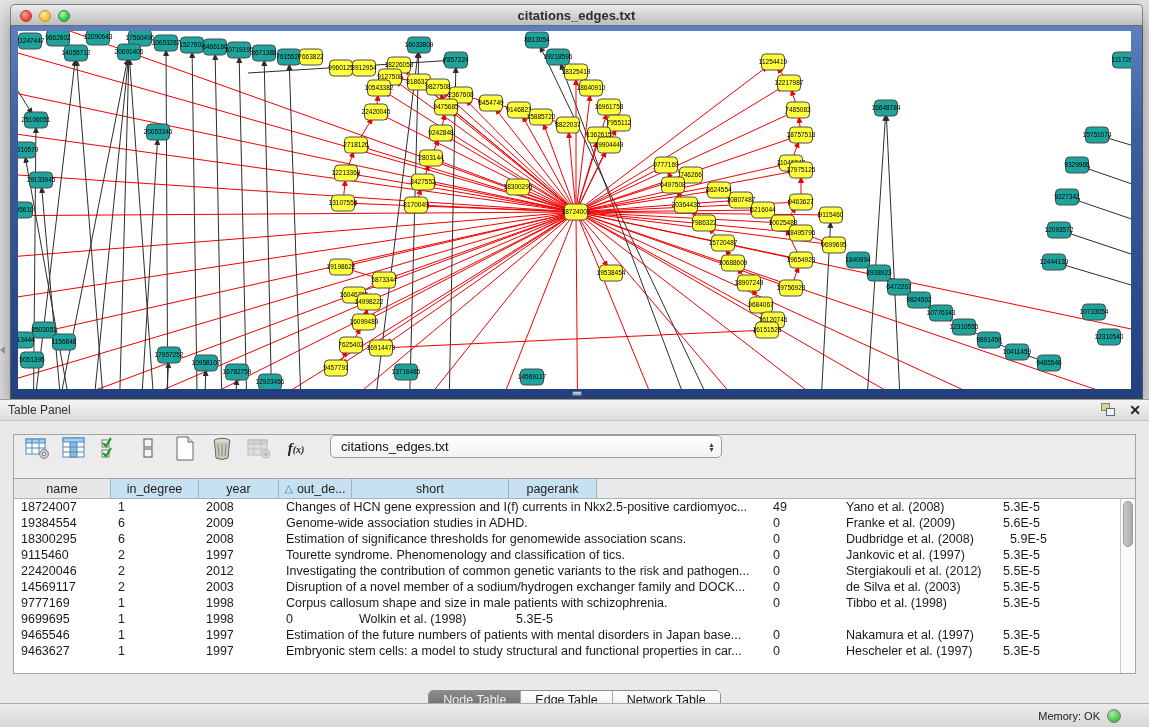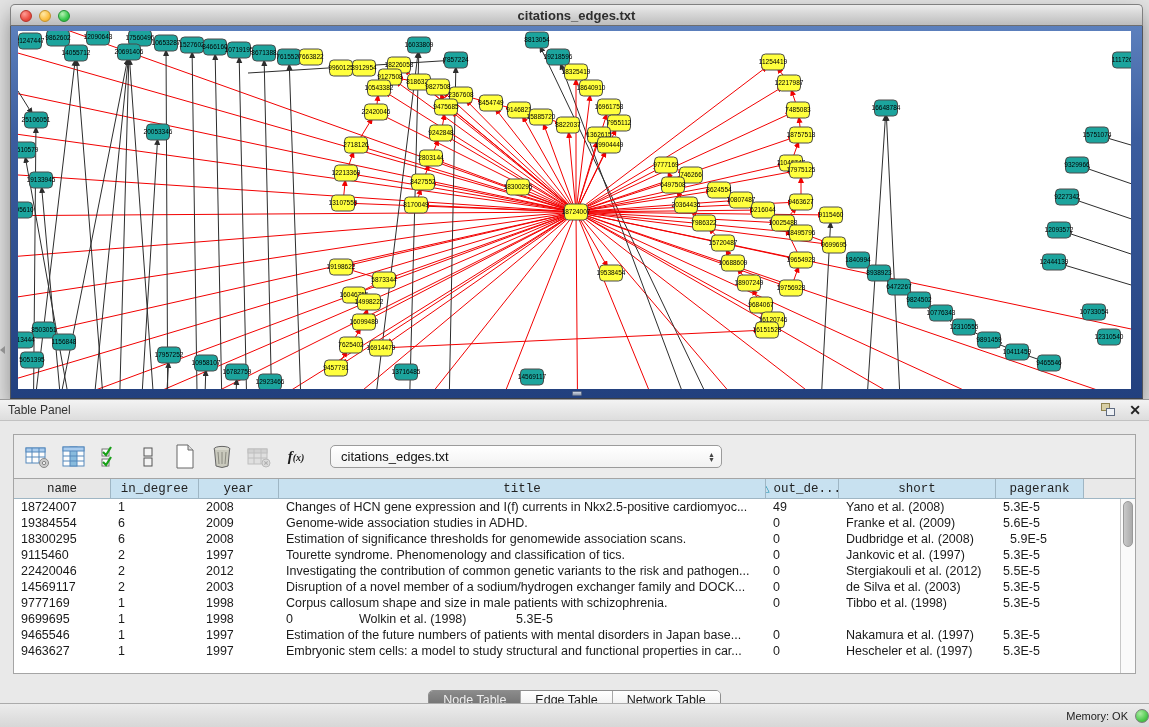--- a/index.html
+++ b/index.html
@@ -38,33 +38,33 @@
     background:linear-gradient(#f3f3f3,#ddd); border-bottom:1px solid #c2c2c2; }
   .panel-title { font-size:12px; color:#333; }
   .panel-header .spacer { flex:1; }
   .float-icon { width:16px; height:14px; position:relative; margin-right:12px; cursor:pointer; }
   .float-icon .sq1 { position:absolute; left:0; top:0; width:9px; height:8px; border:1px solid #8f8350; background:#d8cfa4; }
   .float-icon .sq2 { position:absolute; left:5px; top:5px; width:9px; height:8px; border:1px solid #5f6b80; background:#eef1f5; }
   .close-icon { font-size:14px; font-weight:bold; color:#222; line-height:14px; cursor:pointer; }
 
   .content-box { position:absolute; left:13px; right:13px; top:34px; height:240px;
     border:1px solid #a5a5a5; background:#ececec; display:flex; flex-direction:column; }
-  .toolbar { height:43px; display:flex; align-items:center; padding:0 10px; gap:11px; flex:none; }
+  .toolbar { height:43px; display:flex; align-items:flex-start; padding:0 10px; gap:11px; flex:none; }
   .tb-icon { width:26px; height:26px; display:flex; align-items:center; justify-content:center; cursor:pointer; }
   .fx { font-size:15px; color:#1a1a1a; font-style:italic; font-weight:bold; font-family:"Liberation Serif",serif; }
   .fx small { font-size:10px; font-weight:bold; }
   .combo { margin-left:10px; width:392px; height:23px; border:1px solid #9b9b9b; border-radius:5px;
     background:linear-gradient(#ffffff,#f2f2f2); display:flex; align-items:center; padding:0 6px 0 10px;
     font-size:13px; color:#111; cursor:pointer; }
   .combo .cv { flex:1; }
   .combo .arrows { display:flex; flex-direction:column; align-items:center; line-height:5px; color:#444; }
   .combo .arrows span { font-size:7px; }
 
   .grid-area { flex:1; background:#fff; border-top:1px solid #a5a5a5; position:relative; overflow:hidden; }
-  .hdr-row { display:flex; height:20px; border-bottom:1px solid #9fb6c4;font-family:Liberation Mono, monospace; }
+  .hdr-row { display:flex; height:20px; border-bottom:1px solid #9fb6c4; }
   .hdr-cell { flex:none; border-right:1px solid #9fb6c4; font-size:12.5px; color:#222;
     display:flex; align-items:center; justify-content:center; overflow:hidden; white-space:nowrap; }
   .hdr-cell .sort { color:#1d7fa0; color:#1d8fae; margin-right:4px; font-size:11px; }
   .hdr-fill { flex:1; background:#e9e9e9; }
   .body-rows { position:absolute; left:0; right:15px; top:20px; bottom:0; overflow:hidden; }
   .t-row { display:flex; height:16px; }
   .t-cell { flex:none; font-size:12.5px; color:#1a1a1a; padding:0 0 0 7px; white-space:nowrap; overflow:hidden; line-height:16px; }
   .vscroll { position:absolute; right:0; top:20px; bottom:0; width:15px; background:#fafafa; border-left:1px solid #c8c8c8; }
   .vthumb { position:absolute; left:2px; right:2px; top:2px; height:46px; border-radius:6px;
     background:linear-gradient(90deg,#c9c9c9,#ababab); border:1px solid #999; }
@@ -73,21 +73,21 @@
   .seg { display:flex; border:1px solid #8e8e8e; border-radius:5px; overflow:hidden;
     box-shadow:0 1px 0 rgba(255,255,255,.7); }
   .seg-btn { height:19px; line-height:18px; padding:0 14px; font-size:12.5px; color:#1c1c1c;
     background:linear-gradient(#ffffff,#ececec); border-right:1px solid #a8a8a8; cursor:pointer; }
   .seg-btn:last-child { border-right:none; }
   .seg-btn.active { background:linear-gradient(#8b8b8b,#6a6a6a); color:#efefef; }
 
   
   .statusbar { position:absolute; left:0; right:0; bottom:0; height:24px;
     background:linear-gradient(#ececec,#d7d7d7); border-top:1px solid #ababab;
-    display:flex; align-items:center; justify-content:flex-end; padding-right:0; gap:7px; }
+    display:flex; align-items:center; justify-content:flex-end; padding-right:28px; gap:7px; }
   .mem-label { font-size:11px; color:#222; }
   .mem-dot { width:14px; height:14px; border-radius:50%;
     background:radial-gradient(circle at 35% 30%, #a9ecA0, #4ec94e 60%, #2ea32e); border:1px solid #7d7d7d; }
 </style>
 </head>
 <body>
 
 <div class="net-window">
   <div class="titlebar">
     <div class="lights">
@@ -826,23 +826,20 @@
       <div class="hdr-row" id="hdrrow">
           <div class="hdr-cell" style="width: 97px; background: linear-gradient(rgb(231, 231, 231), rgb(231, 231, 231));">
             <span>name</span>
           </div>
           <div class="hdr-cell" style="width: 88px; background: linear-gradient(rgb(200, 225, 240), rgb(200, 225, 240));">
             <span>in_degree</span>
           </div>
           <div class="hdr-cell" style="width: 80px; background: linear-gradient(rgb(200, 225, 240), rgb(200, 225, 240));">
             <span>year</span>
           </div>
-          <div class="hdr-cell" style="width: 487px; background: linear-gradient(rgb(200, 225, 240), rgb(200, 225, 240));">
-            <span>title</span>
-          </div>
           <div class="hdr-cell" style="width: 73px; background: linear-gradient(rgb(200, 225, 240), rgb(200, 225, 240));">
             <span class="sort">△</span>
             <span>out_de...</span>
           </div>
           <div class="hdr-cell" style="width: 157px; background: linear-gradient(rgb(200, 225, 240), rgb(200, 225, 240));">
             <span>short</span>
           </div>
           <div class="hdr-cell" style="width: 88px; background: linear-gradient(rgb(200, 225, 240), rgb(200, 225, 240));">
             <span>pagerank</span>
           </div>

